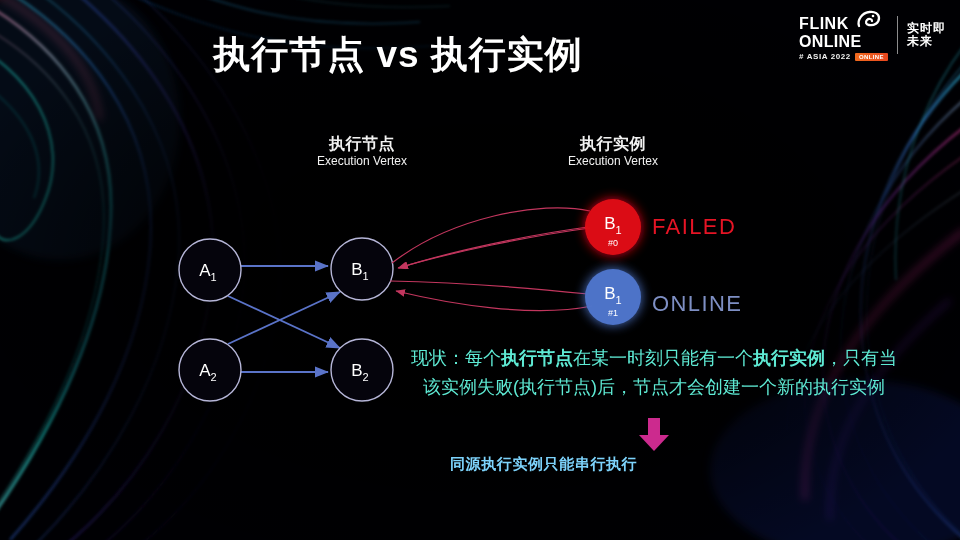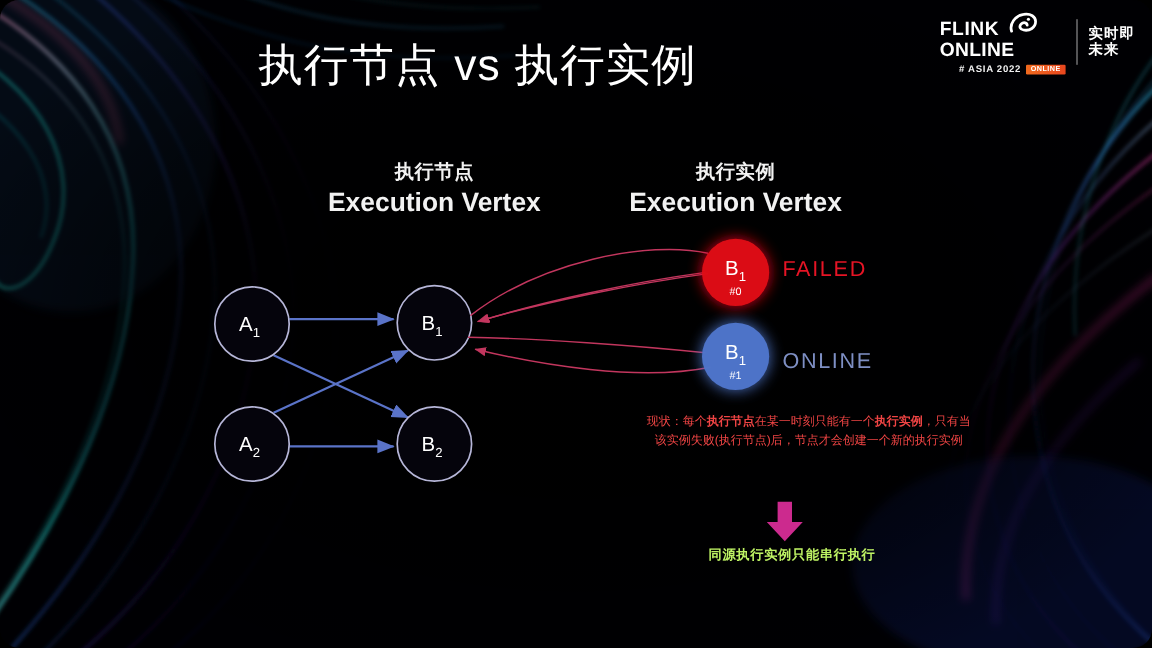--- a/index.html
+++ b/index.html
@@ -9,21 +9,20 @@
   }
   body {
     font-family: "Liberation Sans", "DejaVu Sans", sans-serif;
   }
   #slide {
     position: relative;
     width: 960px;
     height: 540px;
     overflow: hidden;
     background: #020207;
-    border-radius: 16px;
   }
 
   
   .bg-layer {
     position: absolute;
     inset: 0;
     pointer-events: none;
   }
   .bg-svg { position: absolute; inset: 0; }
 
@@ -77,21 +76,20 @@
     display: flex;
     align-items: center;
     gap: 4px;
     margin-top: 3px;
   }
   .logo-asia {
     color: #f0f0f0;
     font-size: 8px;
     letter-spacing: 0.6px;
     font-weight: bold;
-    margin-left: 16px;
   }
   .logo-badge {
     background: linear-gradient(90deg, #f06a1e, #e8461e);
     color: #fff;
     font-size: 6px;
     padding: 1px 4px;
     border-radius: 1px;
     letter-spacing: 0.4px;
     font-weight: bold;
   }
@@ -110,35 +108,35 @@
 
   
   .title {
     position: absolute;
     top: 30px;
     left: 0;
     width: 796px;
     text-align: center;
     color: #ffffff;
     font-size: 37px;
-    font-weight: normal;
+    font-weight: bold;
     letter-spacing: 1px;
     z-index: 5;
   }
 
   
   .col-head {
     position: absolute;
     text-align: center;
     color: #f2f2f2;
     z-index: 5;
     line-height: 1.32;
   }
   .col-head .cn { font-size: 16px; font-weight: bold; letter-spacing: 0.5px; }
-  .col-head .en { font-size: 22px; font-weight: bold; }
+  .col-head .en { font-size: 12px; }
   #head-vertex  { left: 262px; top: 133px; width: 200px; }
   #head-attempt { left: 512px; top: 133px; width: 202px; }
 
   
   #graph-svg {
     position: absolute;
     left: 0; top: 0;
     width: 960px; height: 540px;
     z-index: 4;
   }
@@ -156,35 +154,35 @@
     text-anchor: middle;
   }
   .sub-idx {
     font-size: 11px;
   }
 
   
   .status {
     position: absolute;
     z-index: 5;
-    font-size: 18px;
+    font-size: 22px;
     letter-spacing: 1.4px;
   }
   #status-failed  { left: 652px; top: 214px; color: #e61425; }
   #status-running { left: 652px; top: 291px; color: #7e8fc4; }
 
   
   .note {
     position: absolute;
-    left: 424px;
+    left: 404px;
     top: 344px;
     width: 500px;
     z-index: 5;
-    color: #ef4444;
-    font-size: 10px;
+    color: #5eead4;
+    font-size: 18px;
     line-height: 1.62;
     text-align: center;
   }
   .note .l1 { display: block; }
   .note .l2 { display: block; }
   .note b { font-weight: bold; }
 
   
   #down-arrow {
     position: absolute;
@@ -192,23 +190,22 @@
     top: 418px;
     z-index: 5;
   }
 
   
   .conclusion {
     position: absolute;
     left: 450px;
     top: 455px;
     width: 420px;
-    text-align: center;
-    color: #bef264;
-    font-size: 11px;
+    color: #7dd3fc;
+    font-size: 15px;
     font-weight: bold;
     letter-spacing: 0.6px;
     z-index: 5;
   }
 
   
   .watermark {
     position: absolute;
     right: 16px;
     bottom: 10px;

